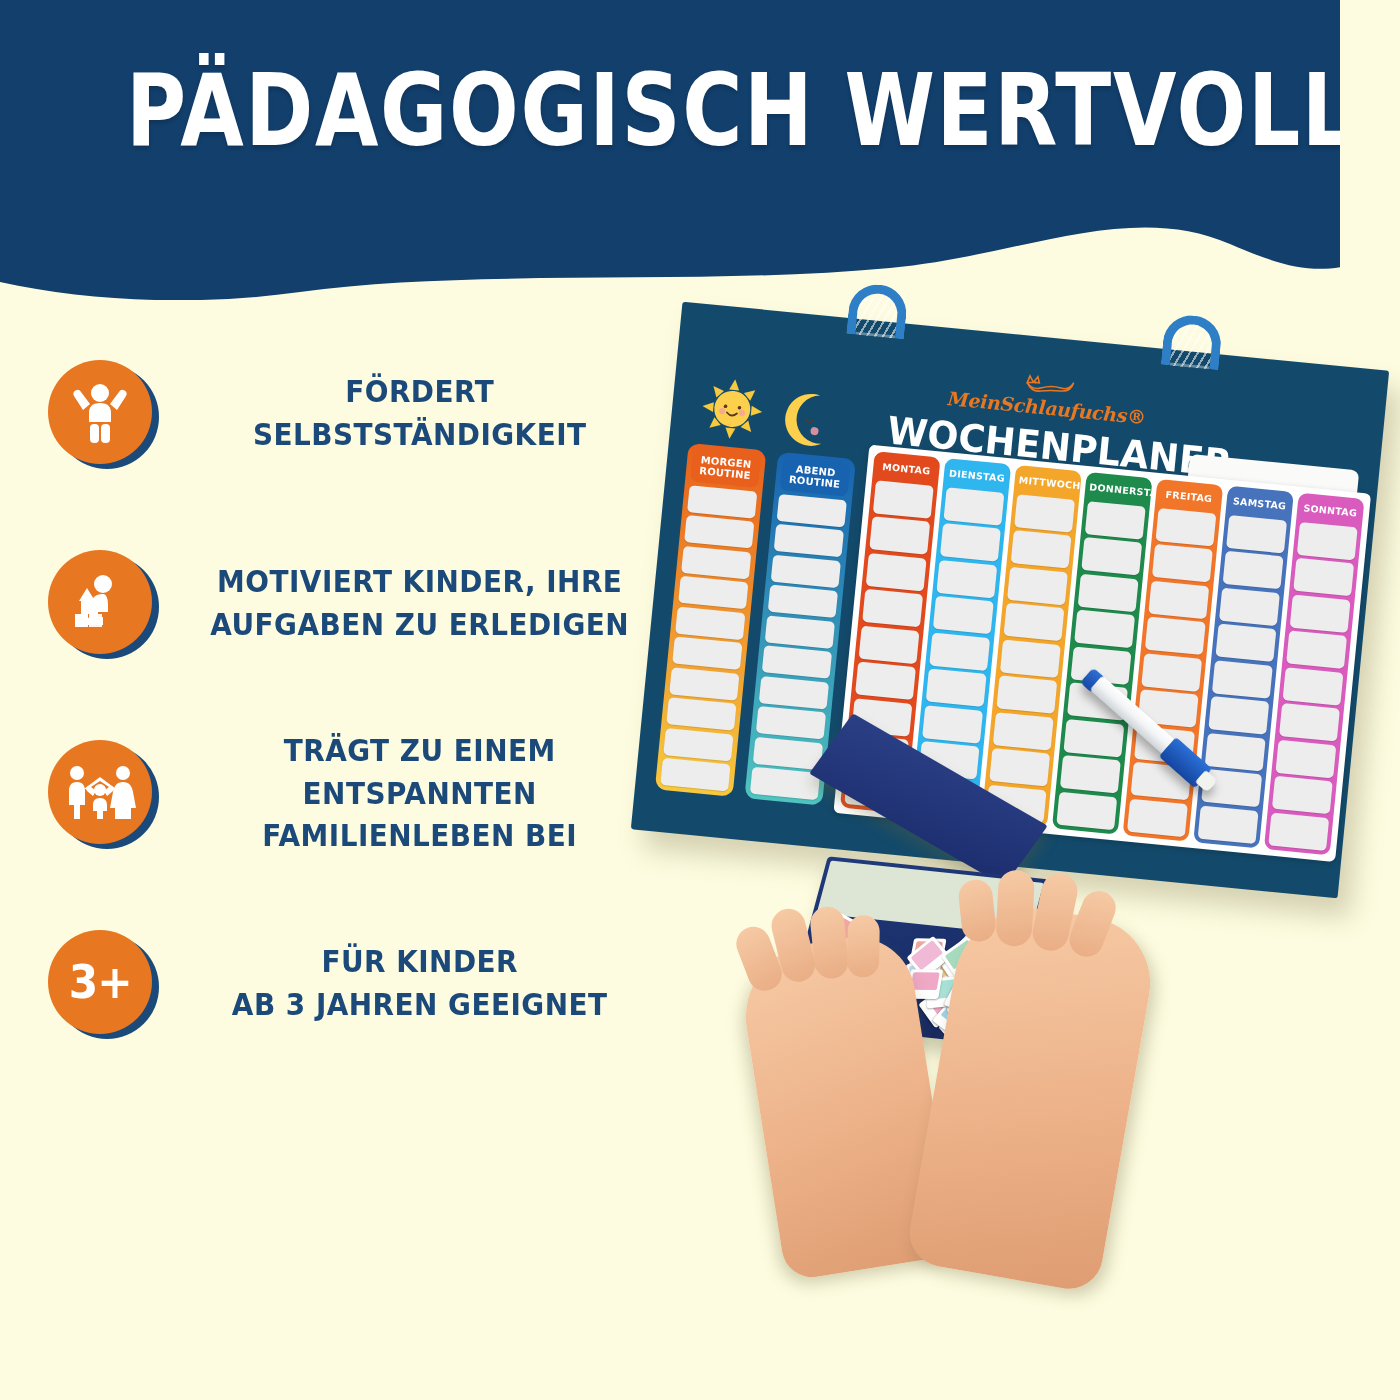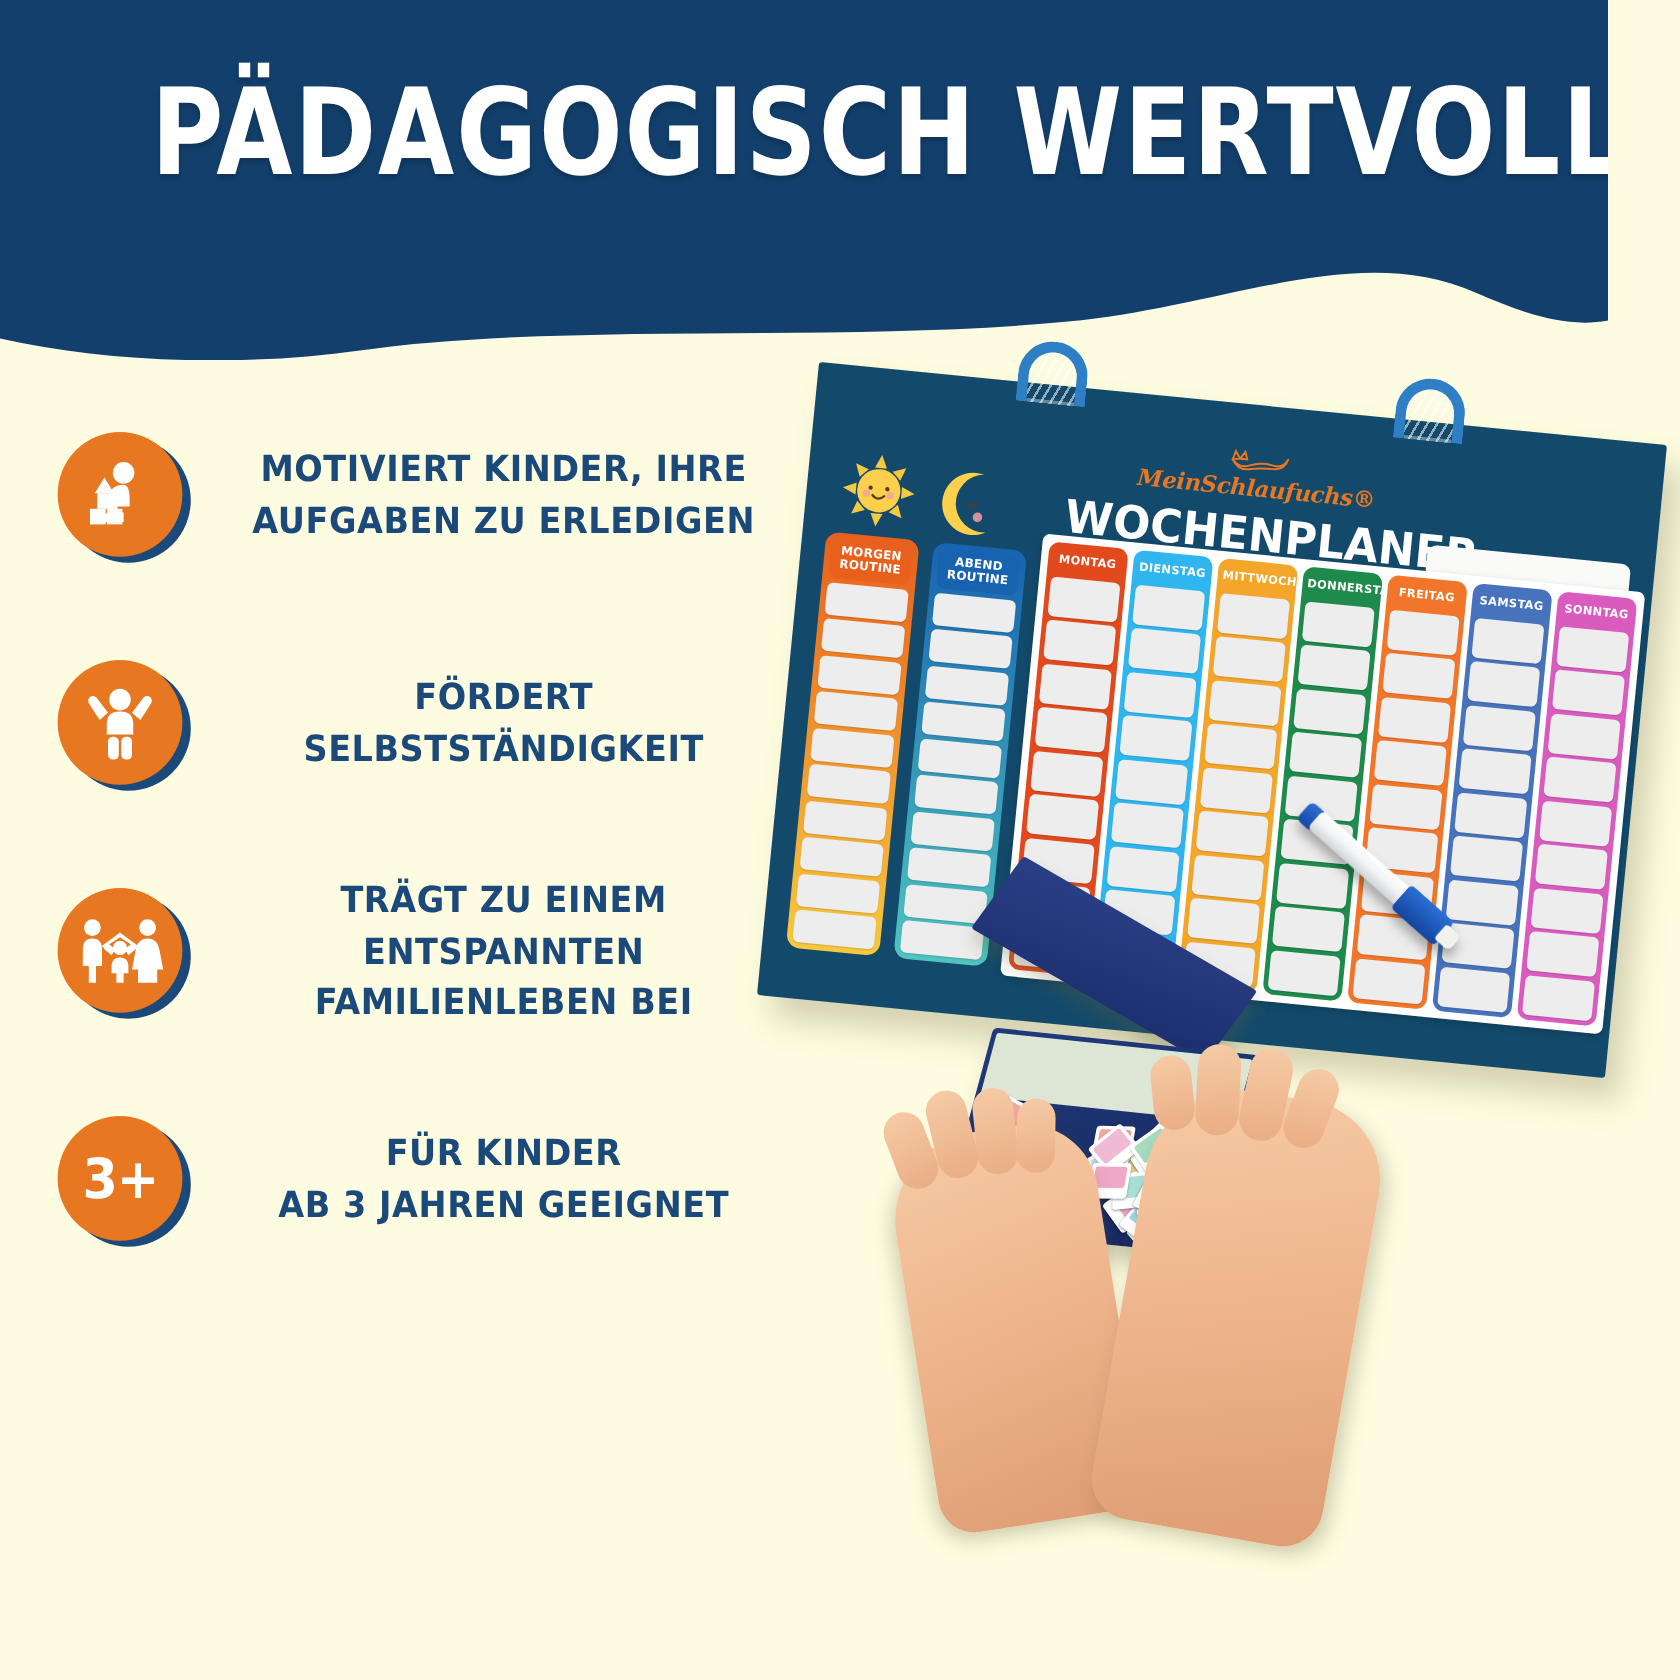--- a/index.html
+++ b/index.html
@@ -265,59 +265,59 @@
     <path d="M0,0 L1400,0 L1400,238
              C1340,286 1290,270 1230,244
              C1130,200 1020,256 890,268
              C700,286 470,268 300,292
              C200,306 90,302 0,282 Z" fill="#123F6C"></path>
   </svg>
   <div id="header-title">PÄDAGOGISCH WERTVOLL</div>
 </div>
 
 <div id="feature-list">
+
+  <div class="feature-row">
+    <div class="feature-icon-wrap">
+      <div class="icon-shadow"></div>
+      <div class="icon-circle">
+        <svg width="58" height="64" viewBox="0 0 58 64" fill="#fff">
+          <circle cx="29" cy="13" r="9"></circle>
+          <path d="M29 23 c-8 0 -11 4 -11 10 l0 9 22 0 0 -9 c0 -6 -3 -10 -11 -10z"></path>
+          <rect x="19" y="44" width="9" height="19" rx="4"></rect>
+          <rect x="30" y="44" width="9" height="19" rx="4"></rect>
+          <path d="M19 24 l-9 -12 a4 4 0 0 0 -7 4 l9 14z"></path>
+          <path d="M39 24 l9 -12 a4 4 0 0 1 7 4 l-9 14z"></path>
+        </svg>
+      </div>
+    </div>
+    <div class="feature-text">
+      <span class="ln">FÖRDERT</span>
+      <span class="ln">SELBSTSTÄNDIGKEIT</span>
+    </div>
+  </div>
 
   <div class="feature-row">
     <div class="feature-icon-wrap">
       <div class="icon-shadow"></div>
       <div class="icon-circle">
         <svg width="62" height="60" viewBox="0 0 62 60" fill="#fff">
           <circle cx="34" cy="12" r="9"></circle>
           <path d="M34 22 c-9 0 -13 6 -13 13 l0 10 c0 4 4 6 8 5 l0 -10 10 0 0 -7 c0 -5 -1 -11 -5 -11z"></path>
           <path d="M21 45 c-4 2 -7 5 -4 8 l17 0 0 -8z"></path>
           <rect x="6" y="42" width="13" height="13"></rect>
           <rect x="20" y="42" width="13" height="13" opacity="0.92"></rect>
           <rect x="12" y="29" width="13" height="13"></rect>
           <path d="M18 16 l8 13 -16 0z"></path>
         </svg>
       </div>
     </div>
     <div class="feature-text">
       <span class="ln">MOTIVIERT KINDER, IHRE</span>
       <span class="ln">AUFGABEN ZU ERLEDIGEN</span>
-    </div>
-  </div>
-
-  <div class="feature-row">
-    <div class="feature-icon-wrap">
-      <div class="icon-shadow"></div>
-      <div class="icon-circle">
-        <svg width="58" height="64" viewBox="0 0 58 64" fill="#fff">
-          <circle cx="29" cy="13" r="9"></circle>
-          <path d="M29 23 c-8 0 -11 4 -11 10 l0 9 22 0 0 -9 c0 -6 -3 -10 -11 -10z"></path>
-          <rect x="19" y="44" width="9" height="19" rx="4"></rect>
-          <rect x="30" y="44" width="9" height="19" rx="4"></rect>
-          <path d="M19 24 l-9 -12 a4 4 0 0 0 -7 4 l9 14z"></path>
-          <path d="M39 24 l9 -12 a4 4 0 0 1 7 4 l-9 14z"></path>
-        </svg>
-      </div>
-    </div>
-    <div class="feature-text">
-      <span class="ln">FÖRDERT</span>
-      <span class="ln">SELBSTSTÄNDIGKEIT</span>
     </div>
   </div>
 
 
   <div class="feature-row">
     <div class="feature-icon-wrap">
       <div class="icon-shadow"></div>
       <div class="icon-circle">
         <svg width="72" height="58" viewBox="0 0 72 58" fill="#fff">
           <circle cx="13" cy="10" r="7"></circle>

